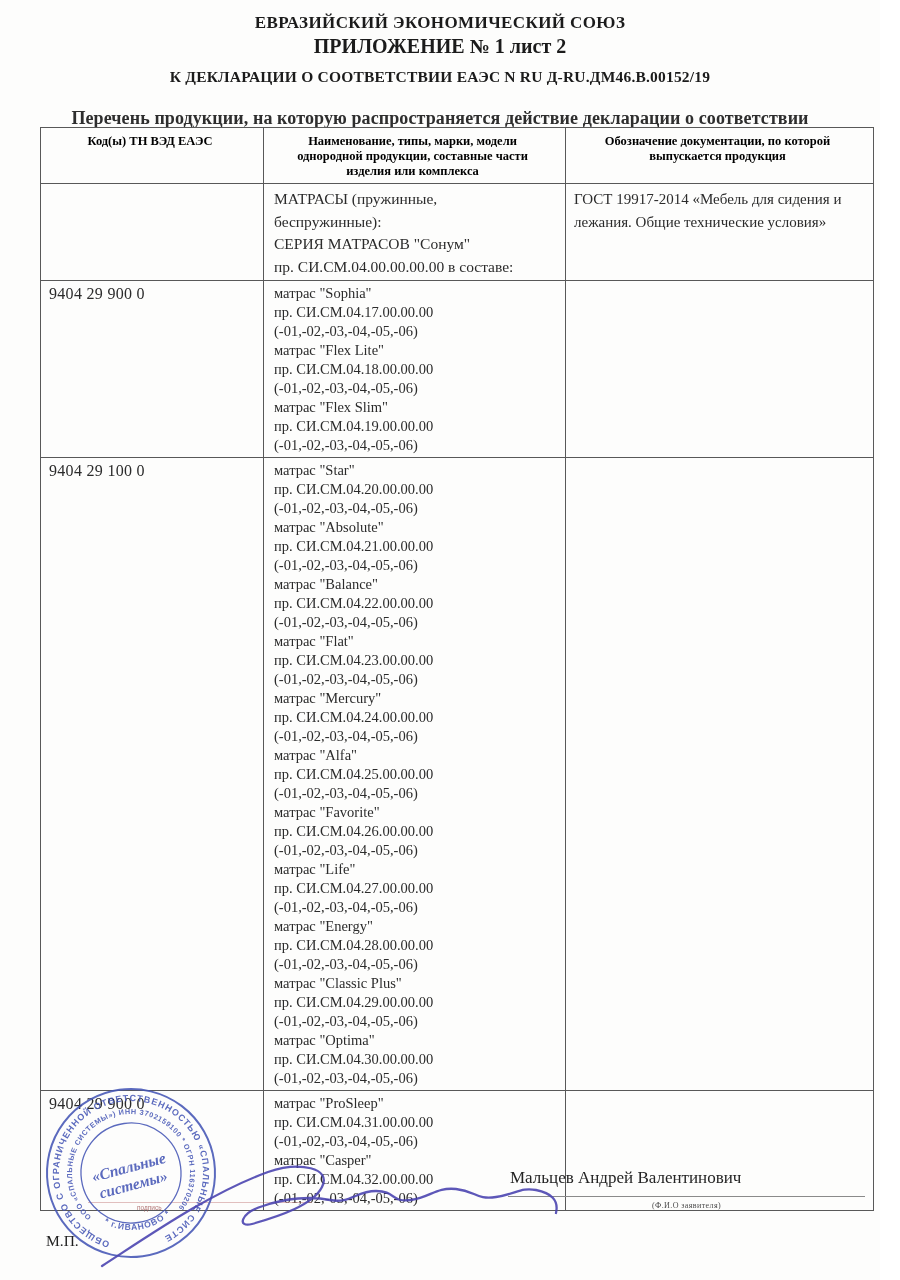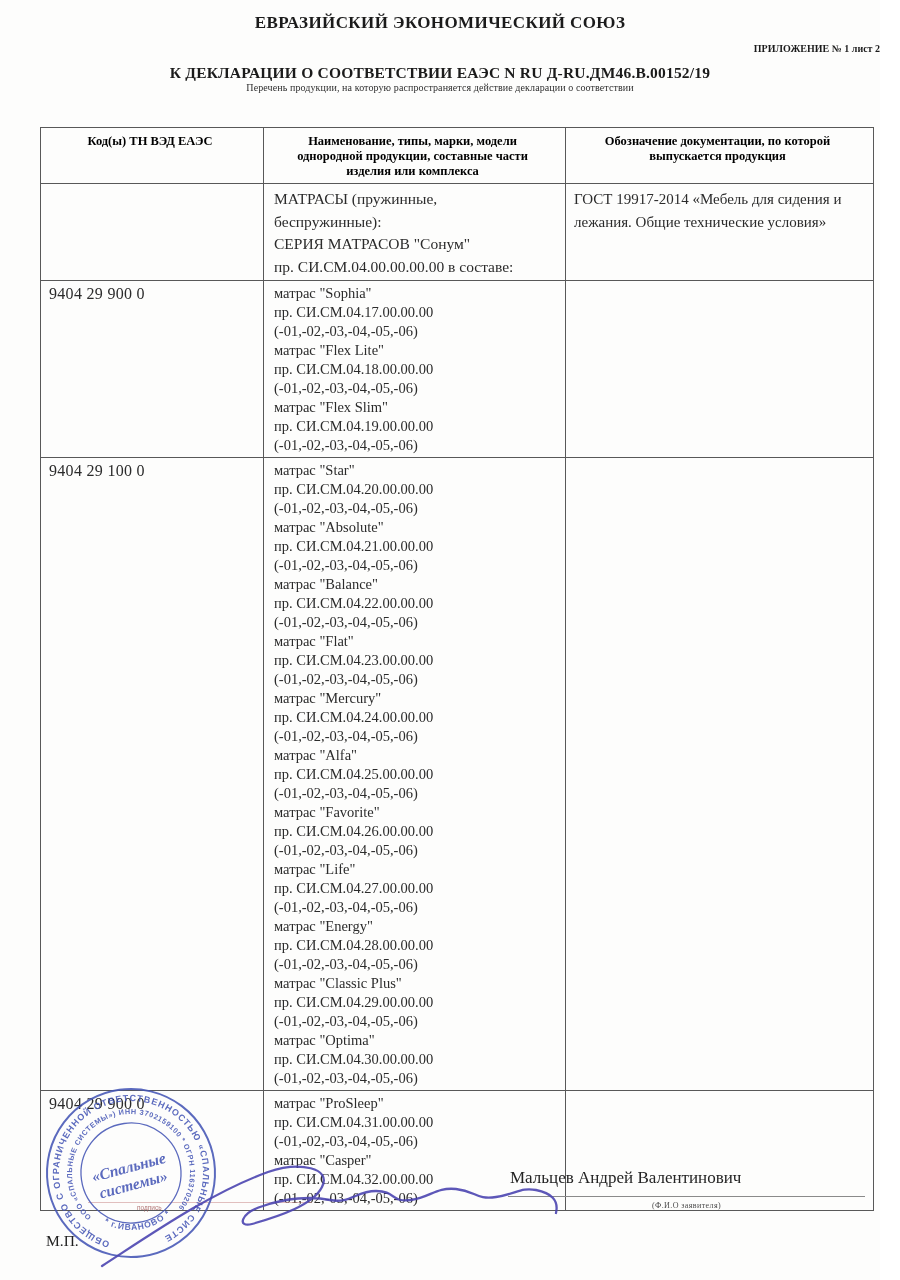--- a/index.html
+++ b/index.html
@@ -4,23 +4,23 @@
 <style>
   html,body{margin:0;padding:0;background:#ffffff;}
   .page{
     position:relative;width:880px;height:1280px;overflow:hidden;
     background:#fdfdfc;color:#2b2b2b;
     font-family:"Liberation Serif", "DejaVu Serif", serif;
   }
   
   .titles{text-align:center;padding-top:13px;font-weight:bold;color:#1b1b1b;}
   .t1{font-size:17px;letter-spacing:.4px;}
-  .t2{font-size:10px;margin-top:10px;text-align:right;}
+  .t2{font-size:20px;margin-top:2px;}
   .t3{font-size:15.5px;margin-top:10px;letter-spacing:.2px;}
-  .subtitle{font-size:10px;font-weight:normal;color:#2e2e2e;letter-spacing:.1px;}
+  .subtitle{font-size:18px;font-weight:bold;margin-top:22px;color:#2e2e2e;letter-spacing:.1px;}
   
   table.products{
     position:absolute;left:40px;top:127px;width:833px;
     border-collapse:collapse;table-layout:fixed;
   }
   .products th,.products td{
     border:1px solid #585858;vertical-align:top;
     font-weight:normal;
   }
   .products th{

